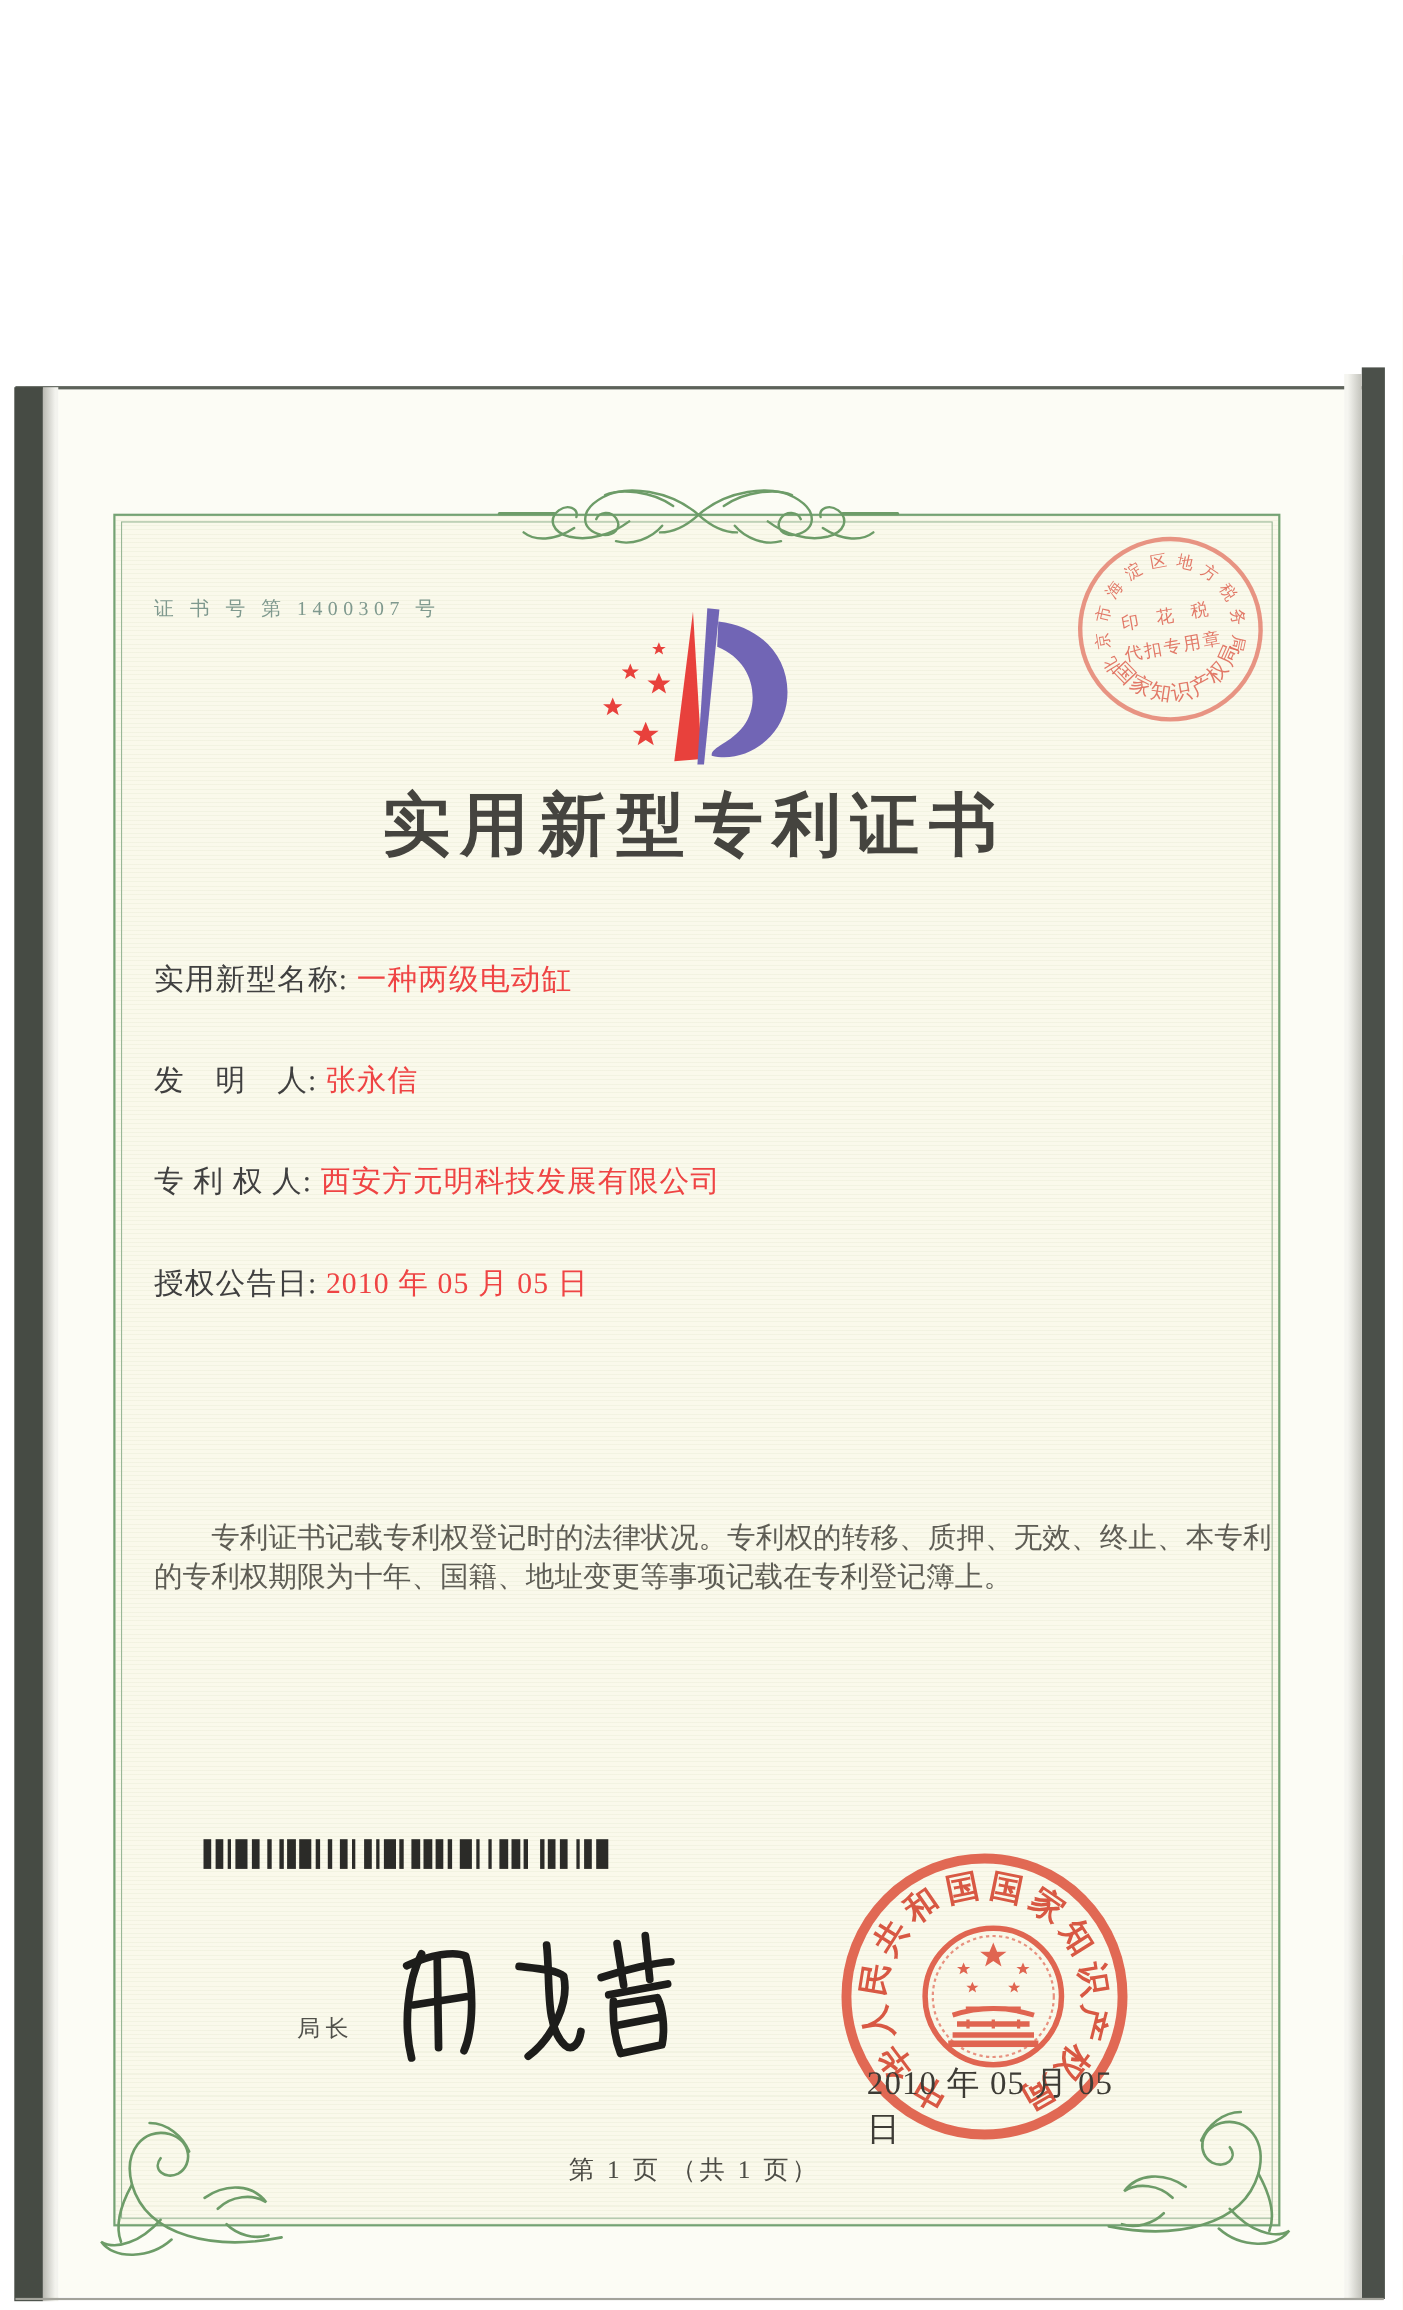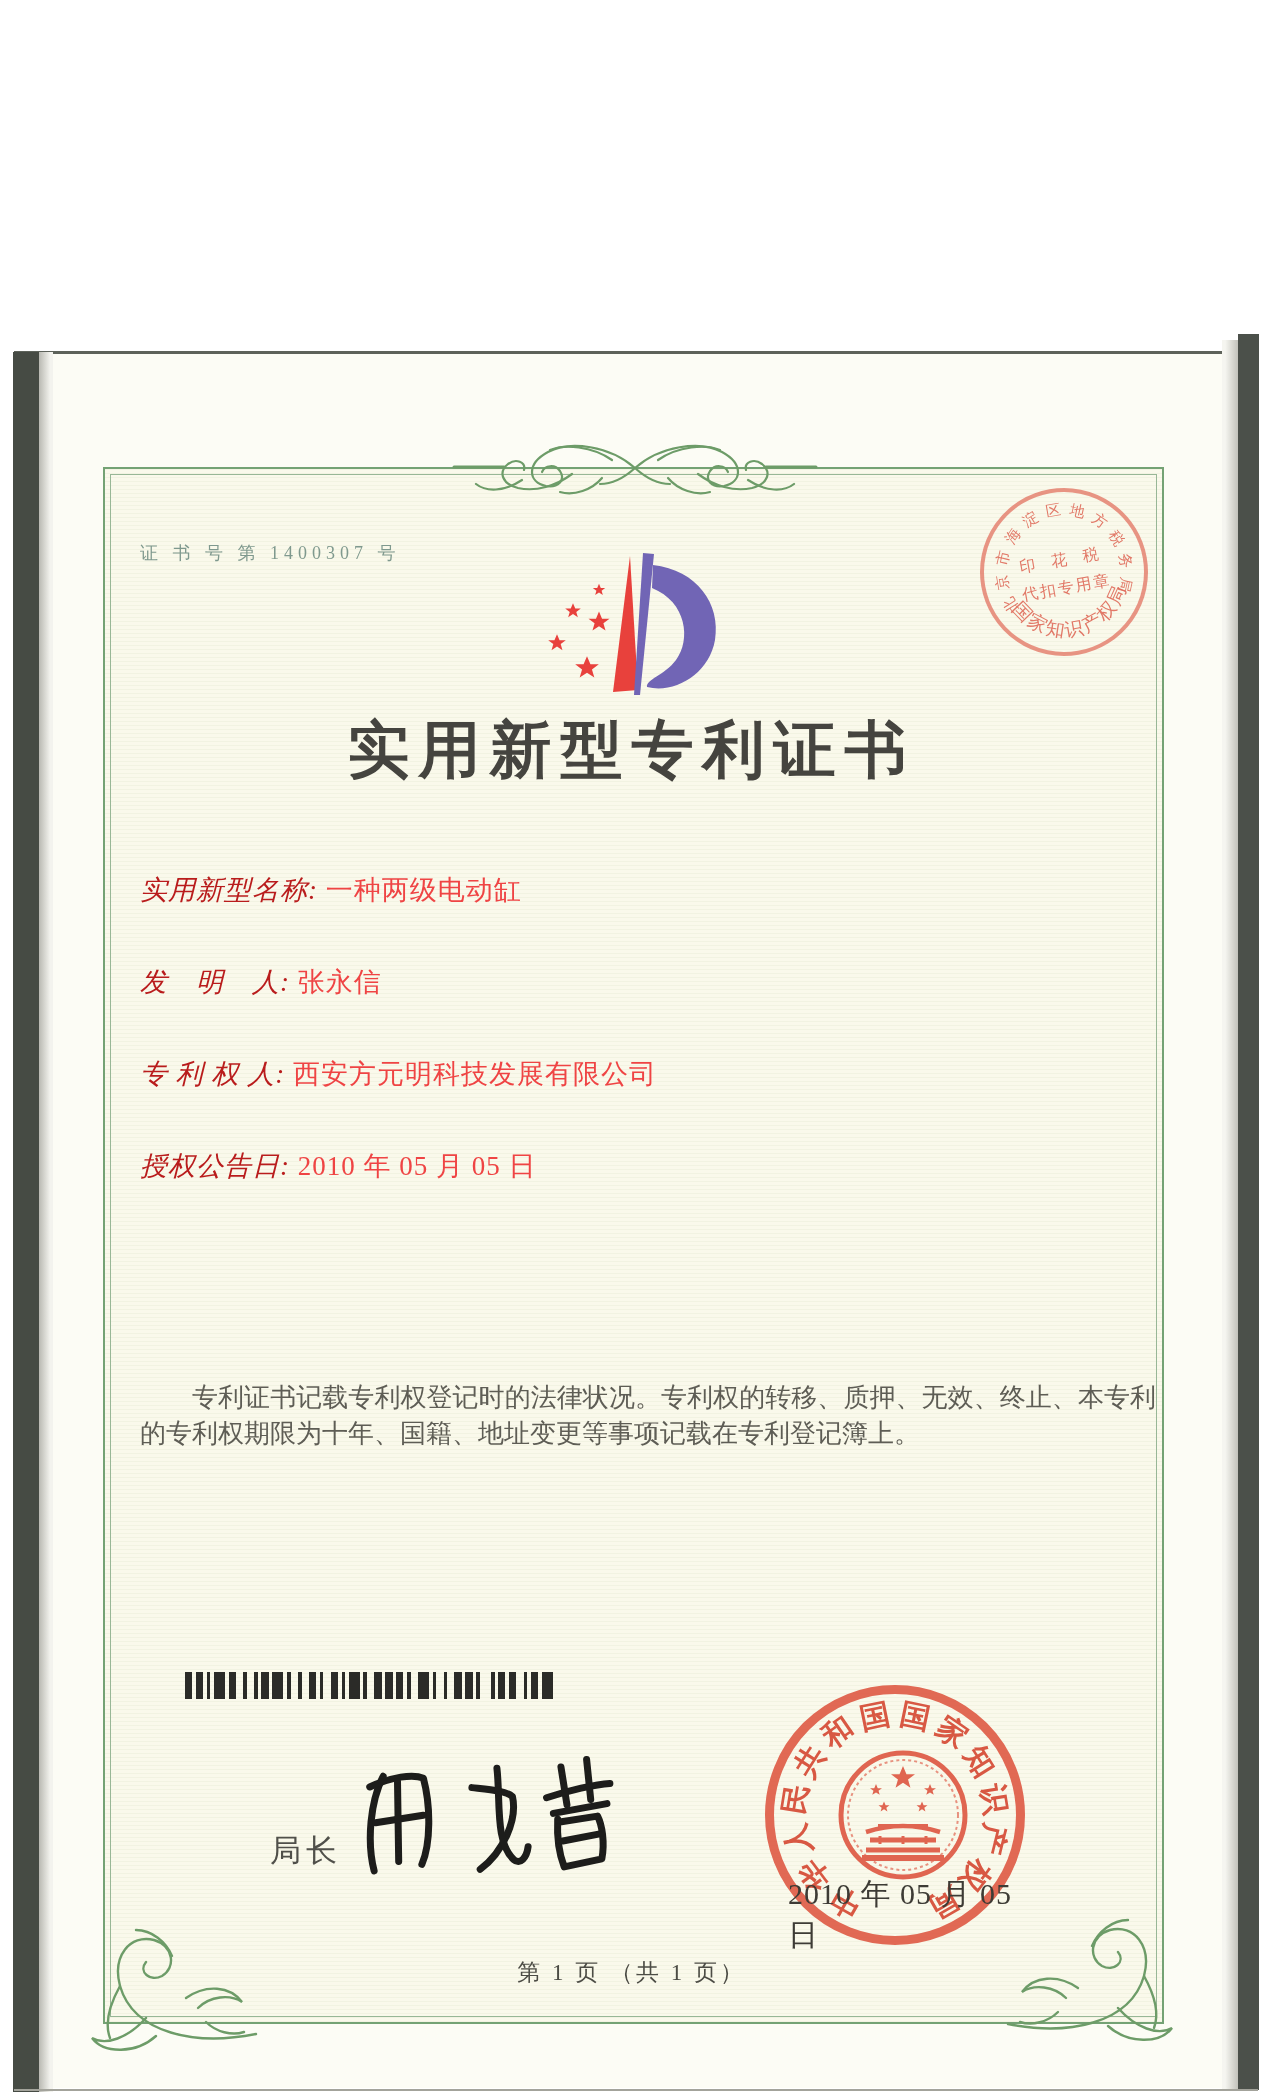--- a/index.html
+++ b/index.html
@@ -23,29 +23,29 @@
     border:2px solid #74a274;background:#faf9eb;
     background-image:repeating-linear-gradient(180deg,rgba(186,198,158,0.12) 0px,rgba(186,198,158,0.12) 1px,transparent 1px,transparent 4px);}
   .frame-inner{position:absolute;left:5px;top:5px;right:5px;bottom:5px;border:1px solid #98b796;}
   .ornament{position:absolute;pointer-events:none;}
   
   .cert-number{position:absolute;left:140px;top:541px;font-size:18px;color:#7f998e;letter-spacing:5px;}
   .title{position:absolute;left:103px;top:708px;width:1057px;text-align:center;
     font-size:62px;font-weight:600;color:#45443f;letter-spacing:9px;}
   .fields{position:absolute;left:140px;top:872px;width:1000px;}
   .field-row{height:92px;font-size:27px;color:#6c6c62;letter-spacing:1px;white-space:pre;}
-  .field-row .lab{color:#b91c1c;font-style:italic;}
+  .field-row .lab{color:#404040;}
   .field-row .val{color:#ef4444;}
   .paragraphs{position:absolute;left:140px;top:1380px;width:1016px;
     font-size:26px;line-height:36px;color:#5e5d55;text-align:justify;}
   .paragraphs p{margin:0;text-indent:2em;}
   .barcode{position:absolute;left:185px;top:1672px;width:372px;height:27px;display:flex;align-items:stretch;}
   .barcode .bar{background:#2b2b28;height:100%;}
   .barcode .gap{background:transparent;height:100%;}
-  .sig-label{position:absolute;left:270px;top:1830px;font-size:31px;color:#50504a;letter-spacing:5px;}
+  .sig-label{position:absolute;left:270px;top:1830px;font-size:21px;color:#50504a;letter-spacing:5px;}
   .sig-svg{position:absolute;left:340px;top:1755px;}
   .footer{position:absolute;left:103px;top:1957px;width:1057px;text-align:center;
     font-size:23px;color:#4c4c45;letter-spacing:3px;}
   
   .seal{position:absolute;left:765px;top:1685px;width:260px;height:260px;border-radius:50%;
     border:9px solid rgba(221,86,64,0.92);box-sizing:border-box;opacity:0.96;}
   .seal .arc-char{position:absolute;left:50%;top:50%;font-size:30px;font-weight:bold;color:#d7523d;}
   .seal-emblem{position:absolute;left:54px;top:46px;}
   .seal-date{position:absolute;left:788px;top:1874px;width:260px;font-size:30px;color:#3d3b35;
     letter-spacing:1px;z-index:6;}

